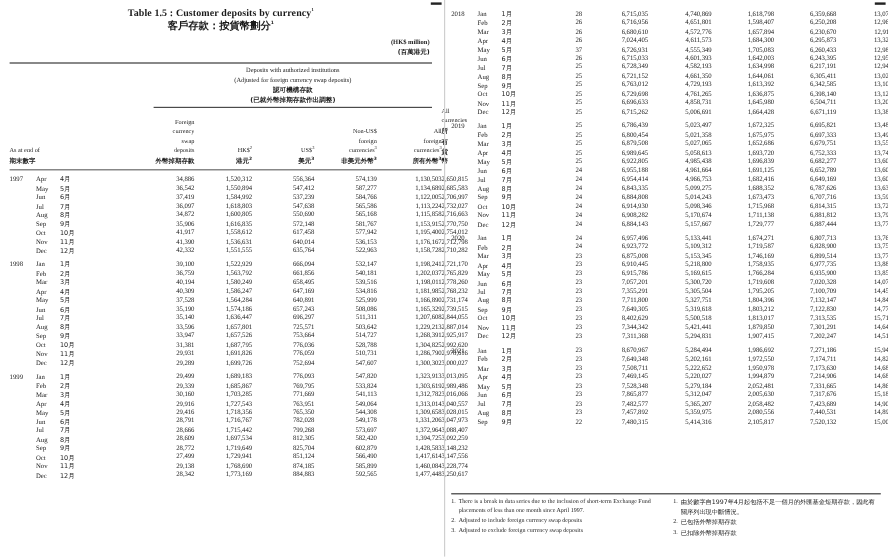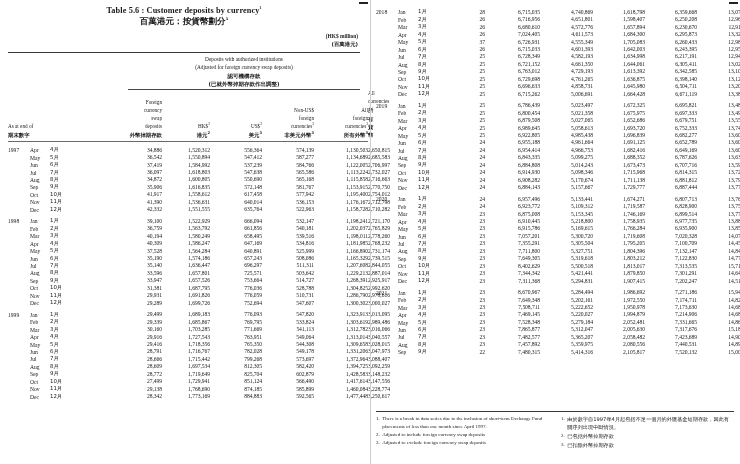--- a/index.html
+++ b/index.html
@@ -74,24 +74,24 @@
 </style>
 </head>
 <body>
 
 <div class="spread">
 
   <div class="page page-left">
     <div class="corner-mark"></div>
 
     <div class="title-en">
-      <span>Table 5.6 :   Customer deposits by currency</span><sup>1</sup>
+      <span>Table 1.5 :   Customer deposits by currency</span><sup>1</sup>
     </div>
     <div class="title-zh">
-      <span>百萬港元：按貨幣劃分</span><sup>1</sup>
+      <span>客戶存款：按貨幣劃分</span><sup>1</sup>
     </div>
 
     <div class="unit-wrap">
       <div>(HK$ million)</div>
       <div class="unit-zh">(百萬港元)</div>
     </div>
 
     <div class="rule"></div>
 
     <div class="banner">

